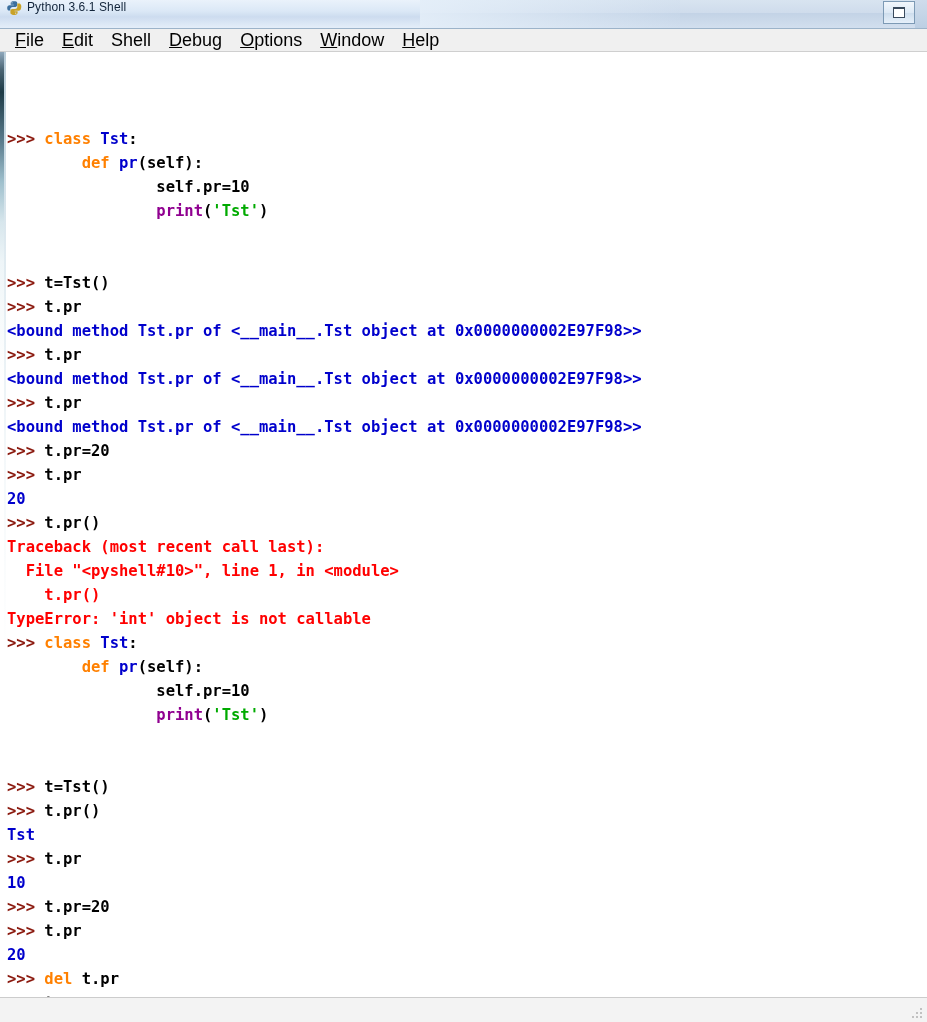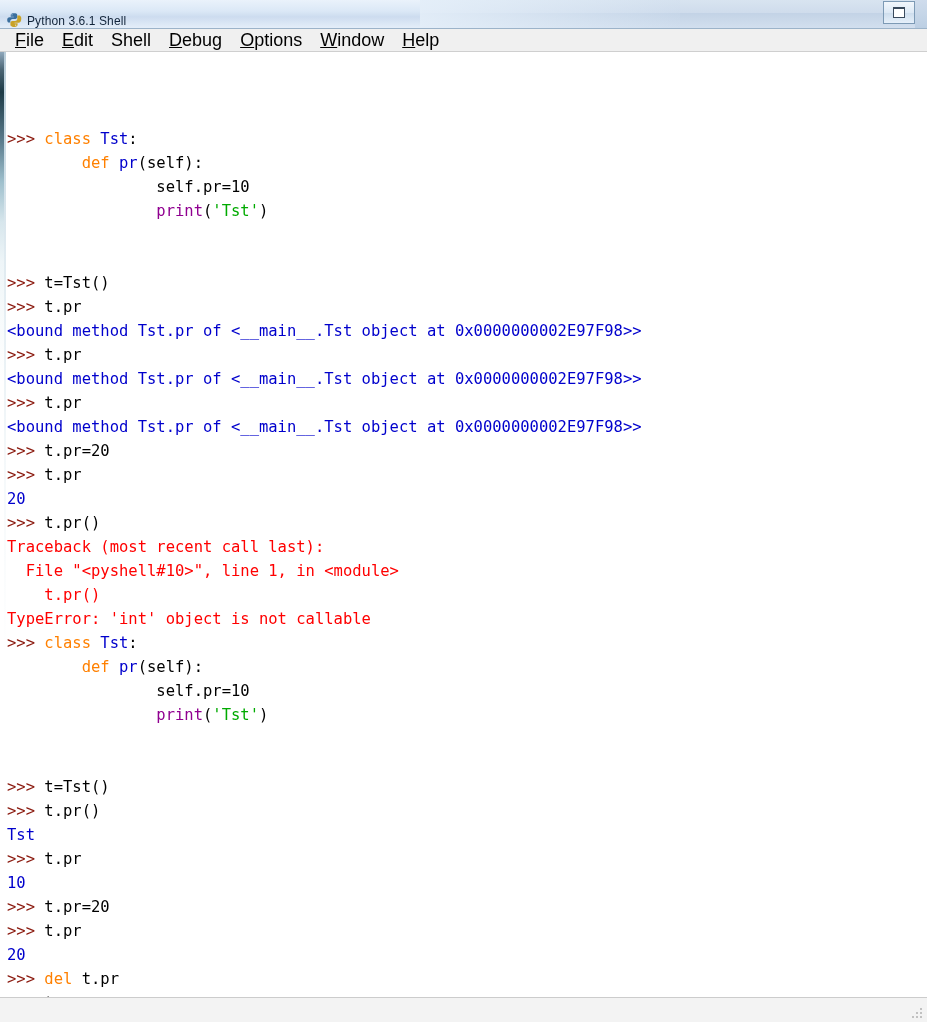--- a/index.html
+++ b/index.html
@@ -24,21 +24,21 @@
   }
 
   
   .titlebar {
     height: 28px;
     min-height: 28px;
     position: relative;
     background: linear-gradient(to bottom, #d8e4f0 0%, #cfdcec 45%, #c3d3e6 48%, #d2dfee 100%);
     border-bottom: 1px solid #9cb3c9;
     display: flex;
-    align-items: flex-end;
+    align-items: flex-start;
     overflow: hidden;
   }
   .titlebar .glass {
     position: absolute;
     left: 0; top: 0;
     width: 420px; height: 100%;
     background: linear-gradient(to bottom, #eaf2fb 0%, #dbe8f6 40%, #cddcef 60%, #e4eef9 100%);
     pointer-events: none;
   }
   .titlebar .glass2 {
@@ -151,20 +151,21 @@
     box-sizing: border-box;
     font-family: "DejaVu Sans Mono", "Liberation Mono", monospace;
     font-size: 15.5px;
     line-height: 24px;
     white-space: pre;
     z-index: 1;
   }
   .line {
     height: 24px;
     white-space: pre;
+    font-weight: bold;
   }
   .blank { height: 24px; }
 
   
   .statusbar {
     height: 24px;
     min-height: 24px;
     background: #f3f3f3;
     border-top: 1px solid #cccccc;
     position: relative;

